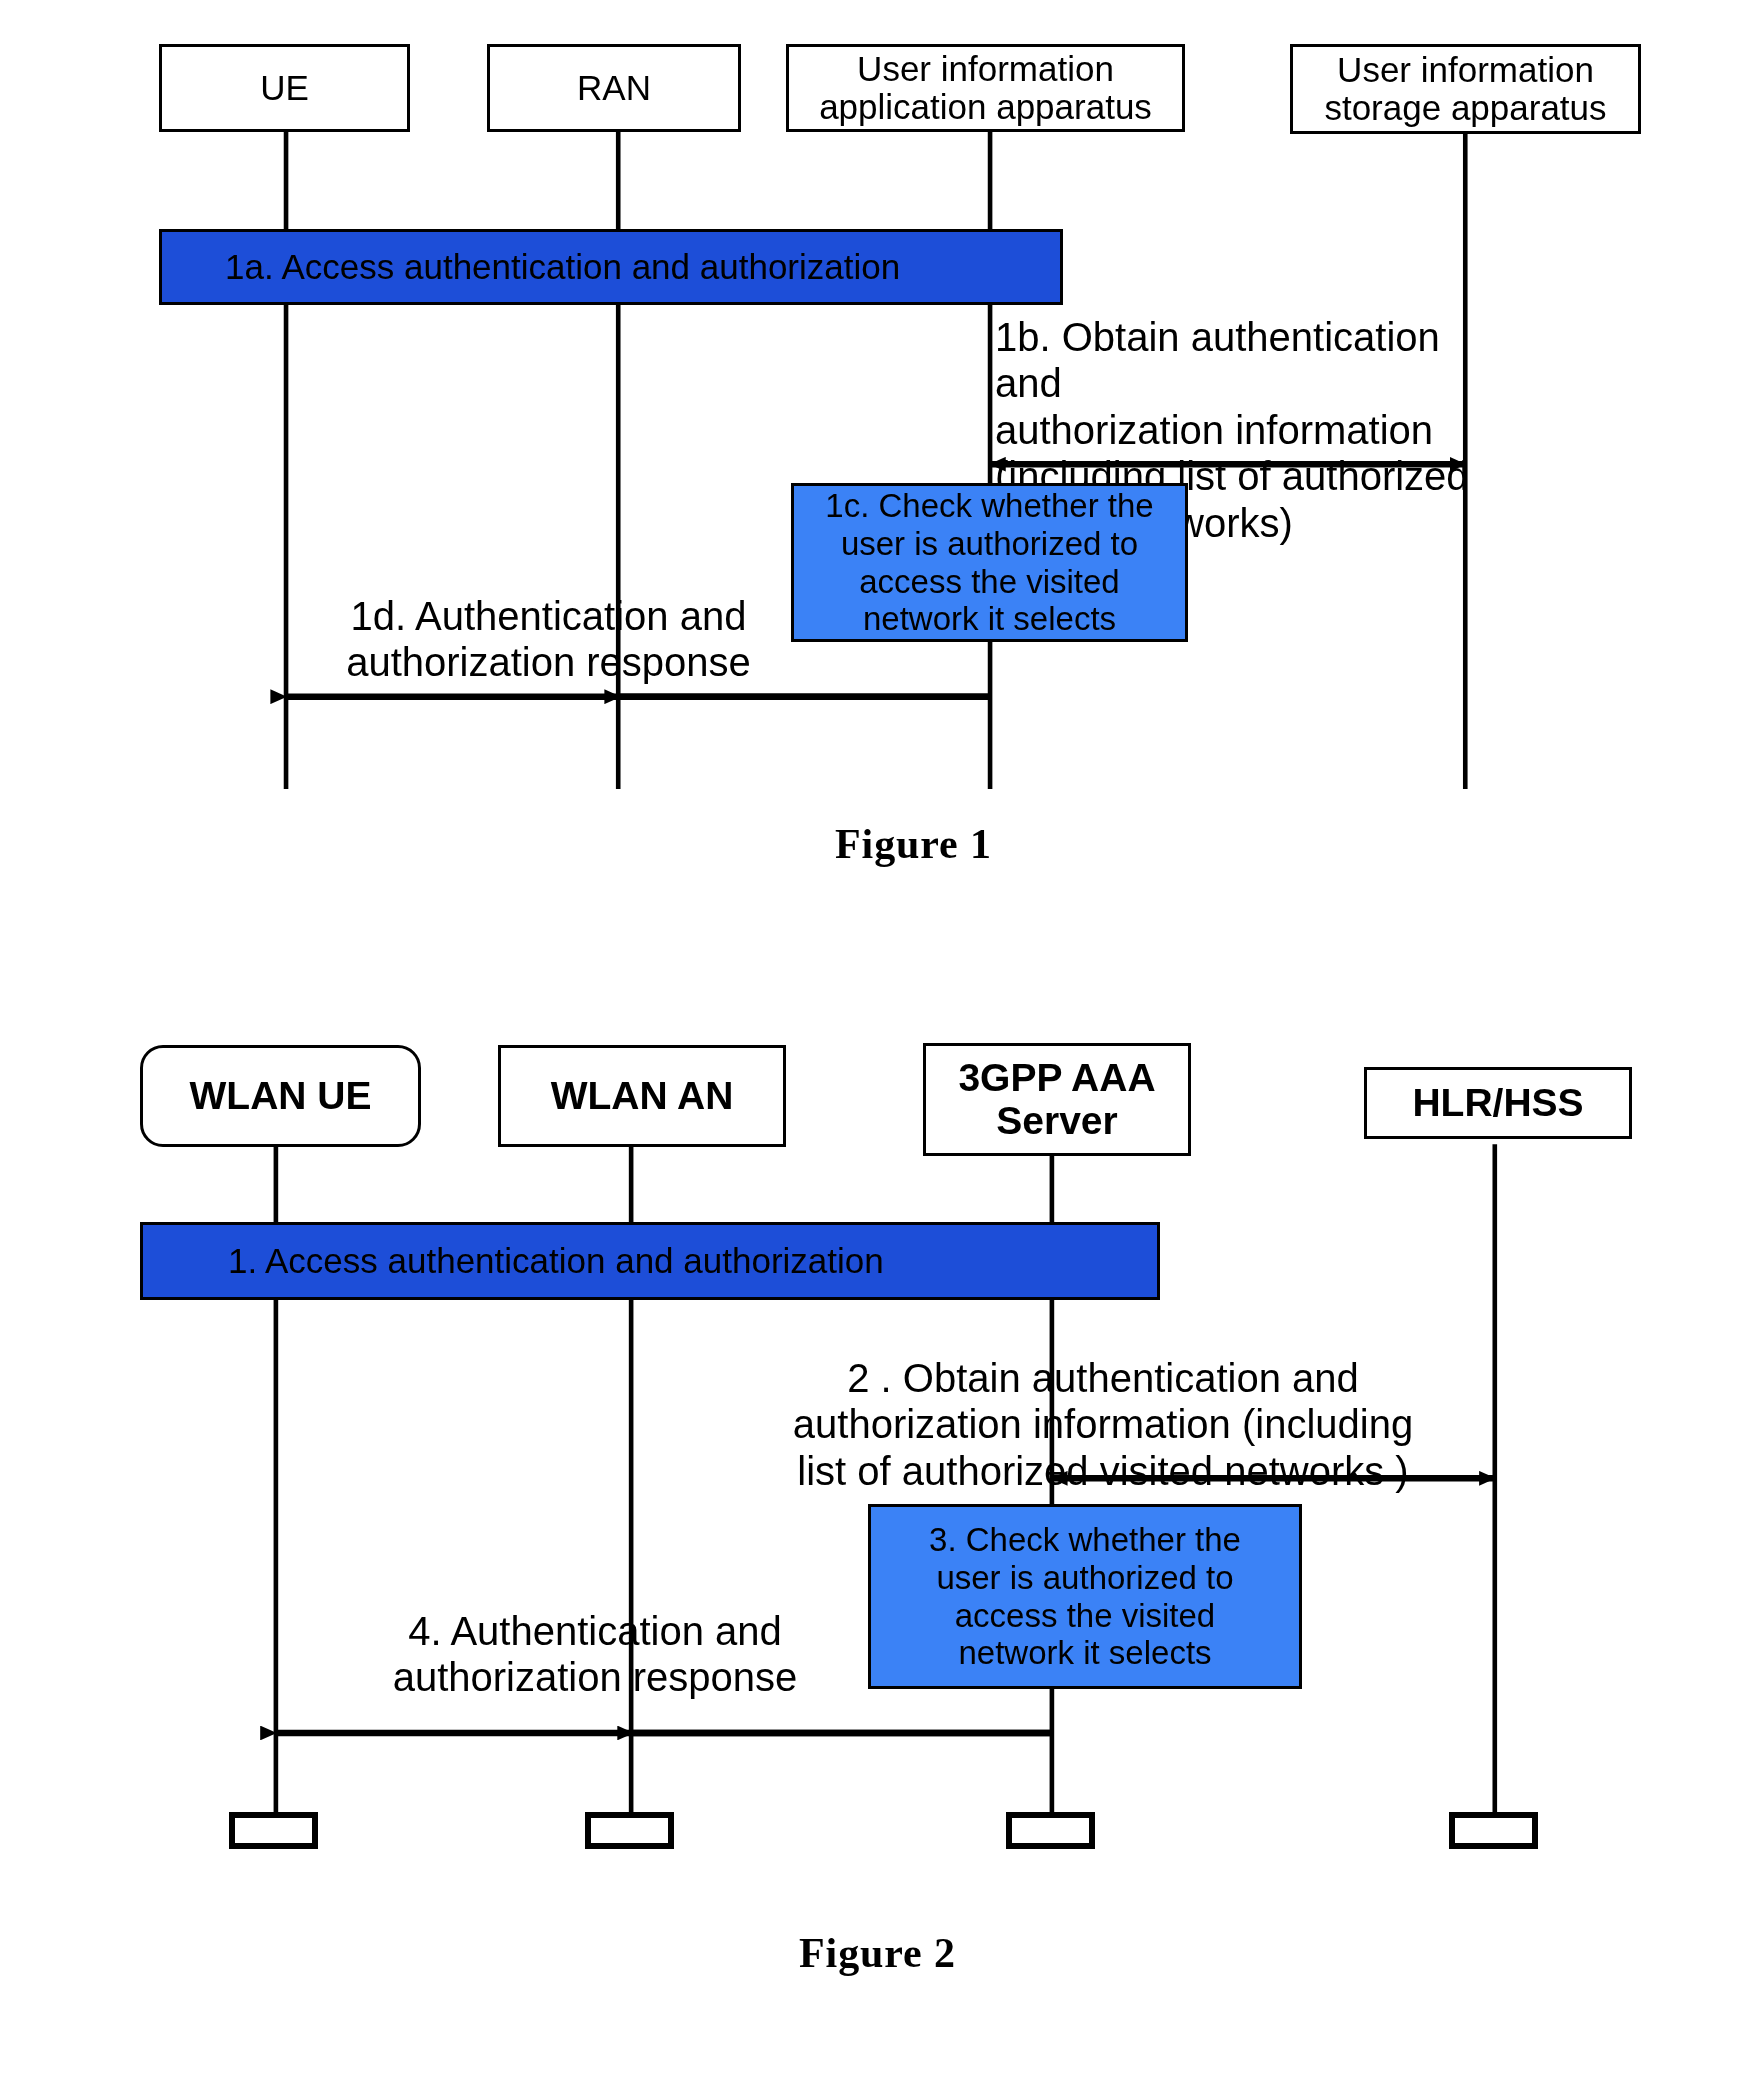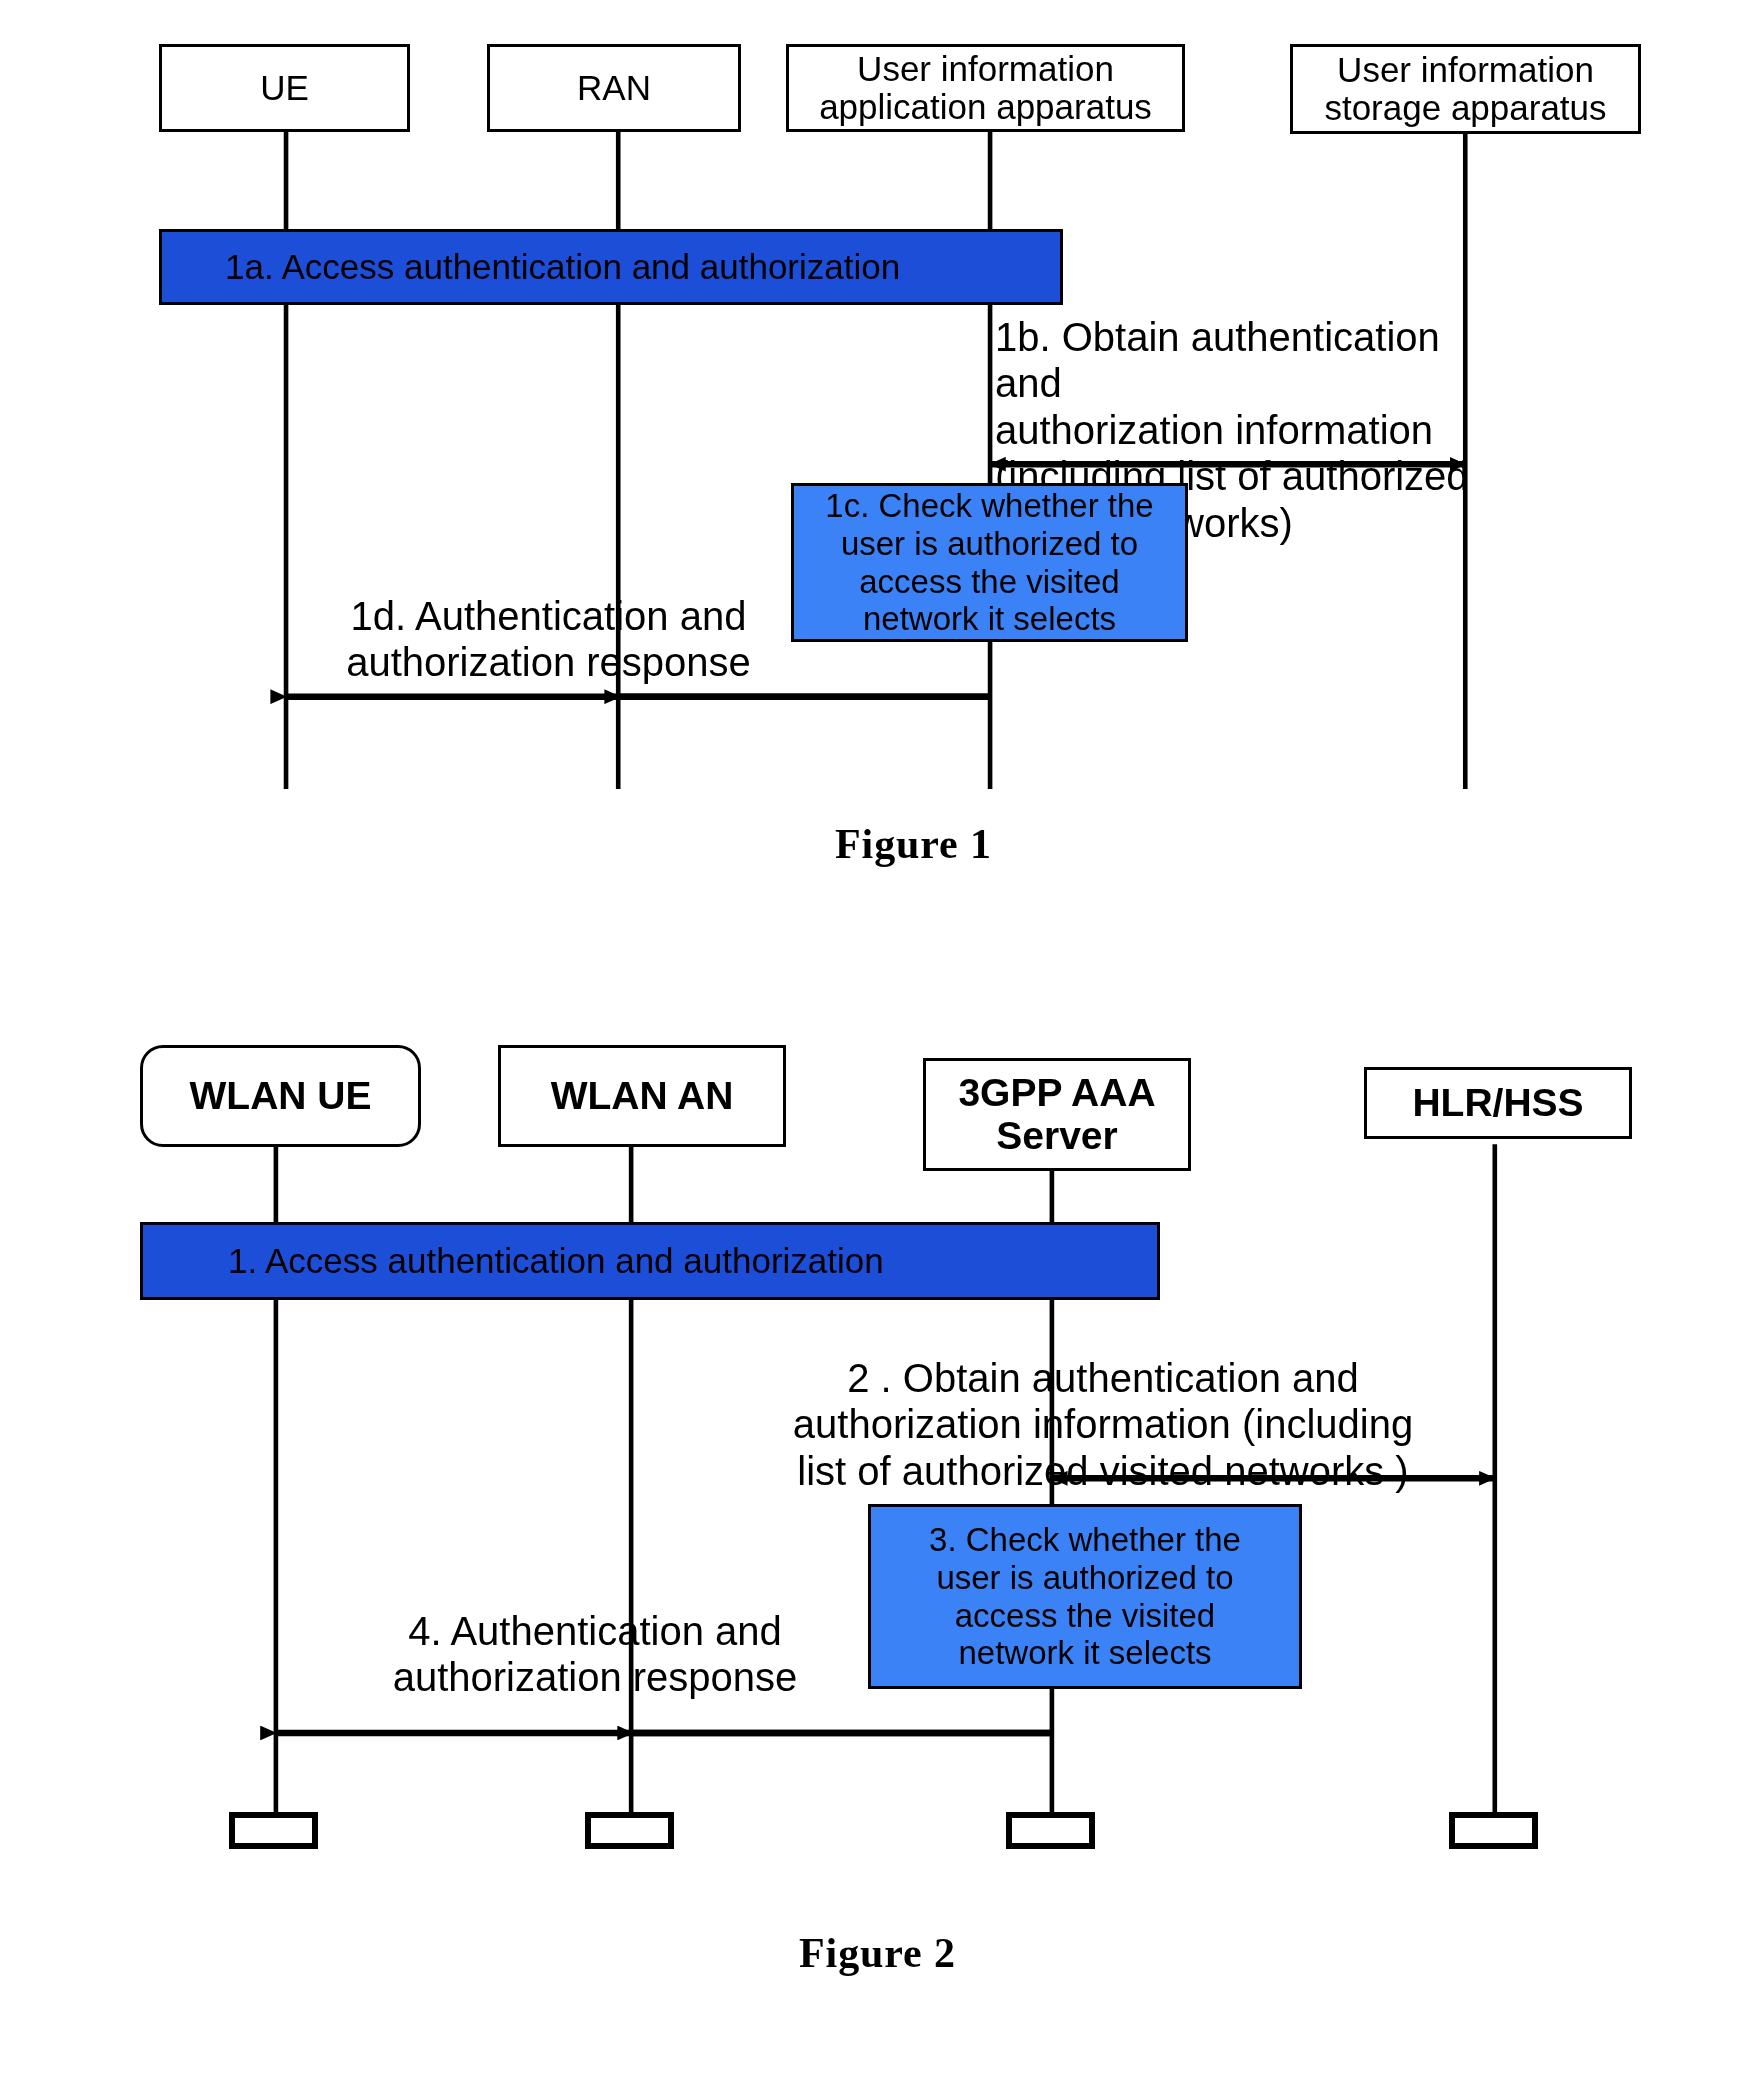--- a/index.html
+++ b/index.html
@@ -203,21 +203,21 @@
   <div class="fig-caption" style="top:820px;margin-left:36px;">Figure 1</div>
 
   <div class="node-box" style="left:140px; top:1045px; width:281px; height:102px;border-radius:23px;">
     <span class="node-label bold">WLAN UE</span>
   </div>
 
   <div class="node-box" style="left:498px; top:1045px; width:288px; height:102px;">
     <span class="node-label bold">WLAN AN</span>
   </div>
 
-  <div class="node-box" style="left:923px; top:1043px; width:268px; height:113px;margin-top:15px;">
+  <div class="node-box" style="left:923px; top:1043px; width:268px; height:113px;">
     <span class="node-label bold" style="white-space:pre-line;">3GPP AAA
 Server</span>
   </div>
 
   <div class="node-box" style="left:1364px; top:1052px; width:268px; height:72px;margin-top:15px;">
     <span class="node-label bold">HLR/HSS</span>
   </div>
 
   <div class="bar-box" style="left:140px; top:1222px; width:1020px; height:78px; z-index:3;">
     <span class="bar-label" style="padding-left:85px;">1. Access authentication and authorization</span>

